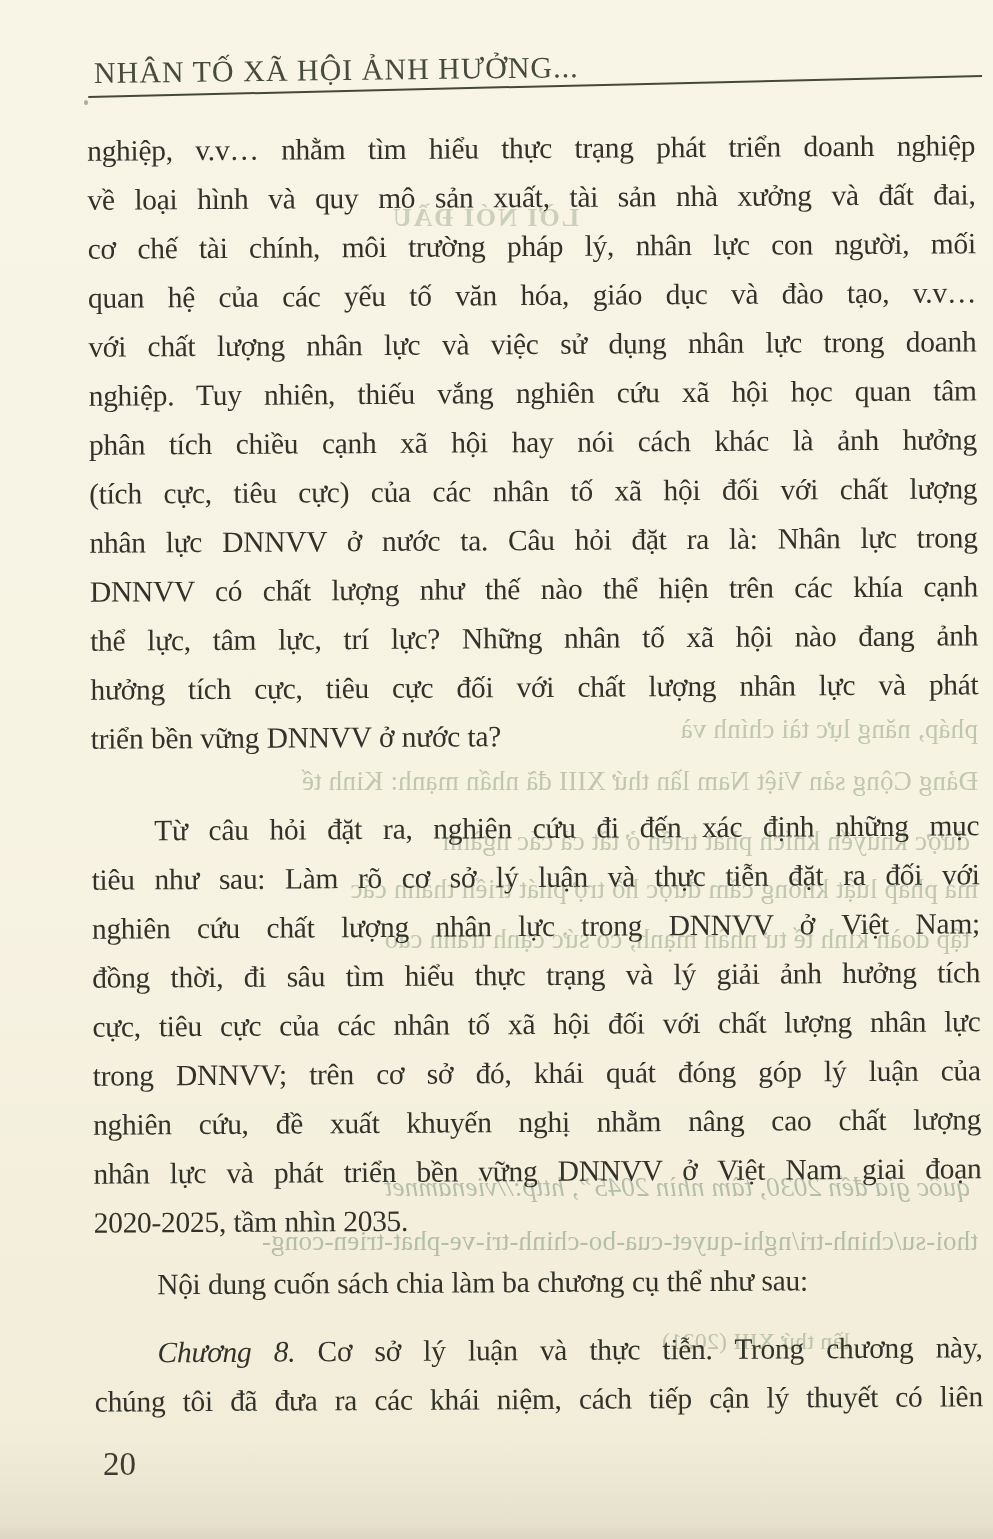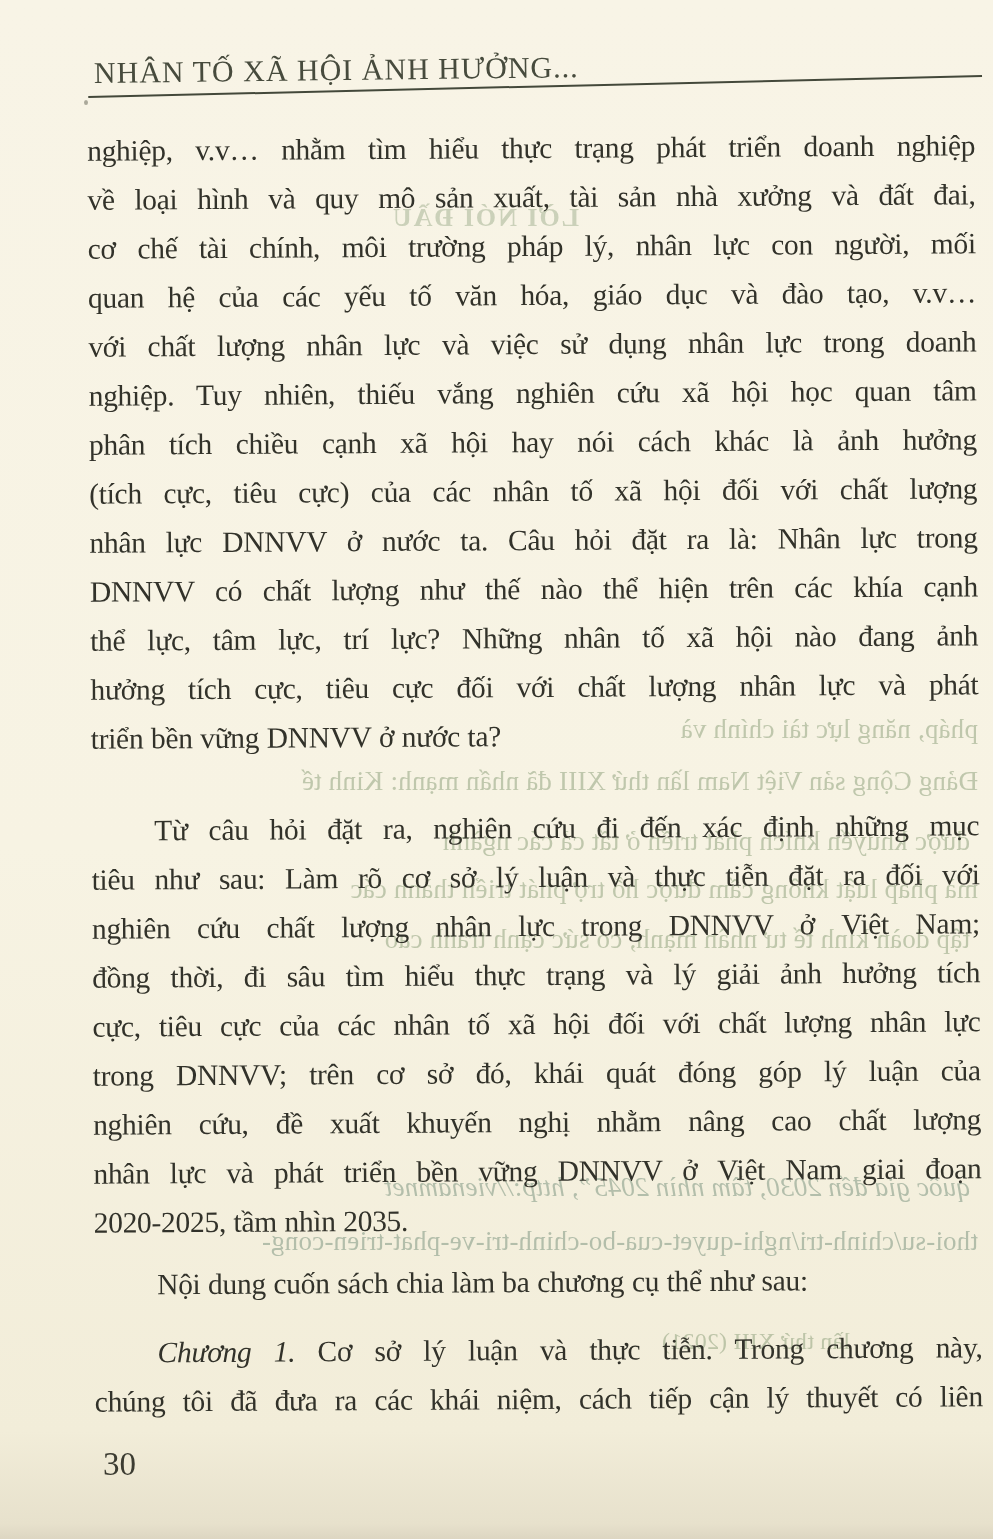--- a/index.html
+++ b/index.html
@@ -120,22 +120,22 @@
       <div class="line">nhân lực và phát triển bền vững DNNVV ở Việt Nam giai đoạn</div>
       <div class="line end">2020-2025, tầm nhìn 2035.</div>
     </div>
 
     <div class="para" style="top:1258px">
       <div class="line end indent">Nội dung cuốn sách chia làm ba chương cụ thể như sau:</div>
     </div>
 
     <div class="para" style="top:1326px">
       <div class="line indent">
-        <span class="chapter-lead">Chương 1.</span><span> Cơ sở lý luận và thực tiễn. Trong chương này,</span>
+        <span class="chapter-lead">Chương 8.</span><span> Cơ sở lý luận và thực tiễn. Trong chương này,</span>
       </div>
       <div class="line">chúng tôi đã đưa ra các khái niệm, cách tiếp cận lý thuyết có liên</div>
     </div>
 
   </div>
 
-  <div class="page-number">30</div>
+  <div class="page-number">20</div>
 
 </div>
 
 </body></html>

